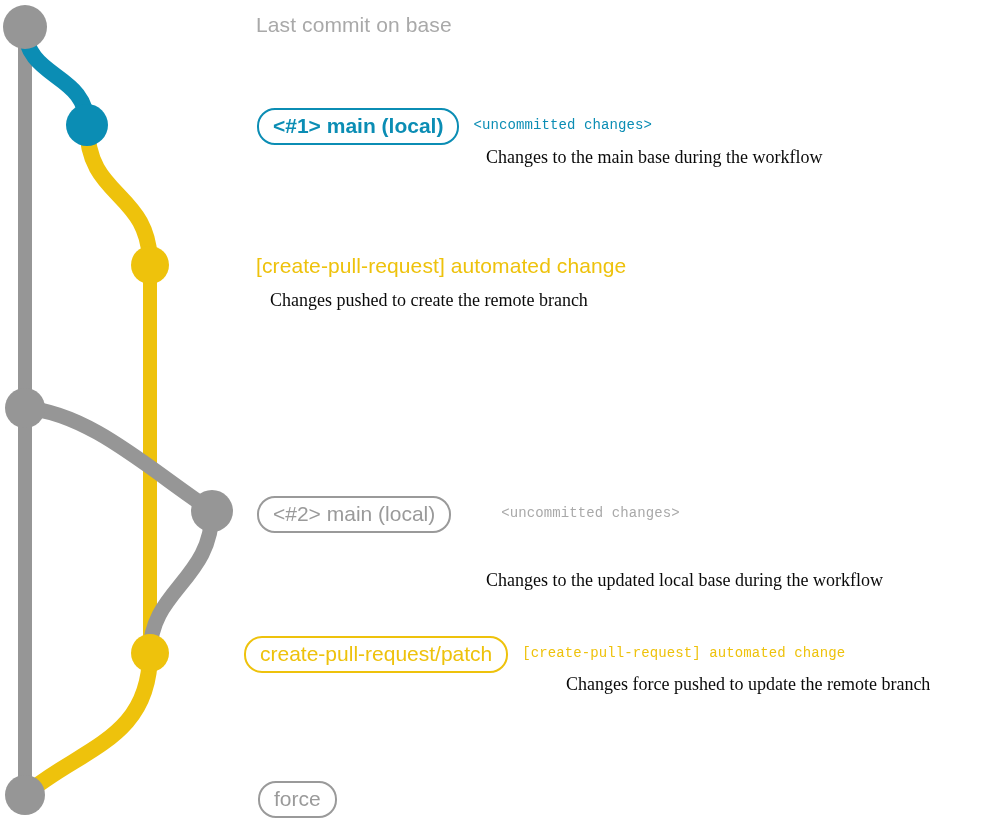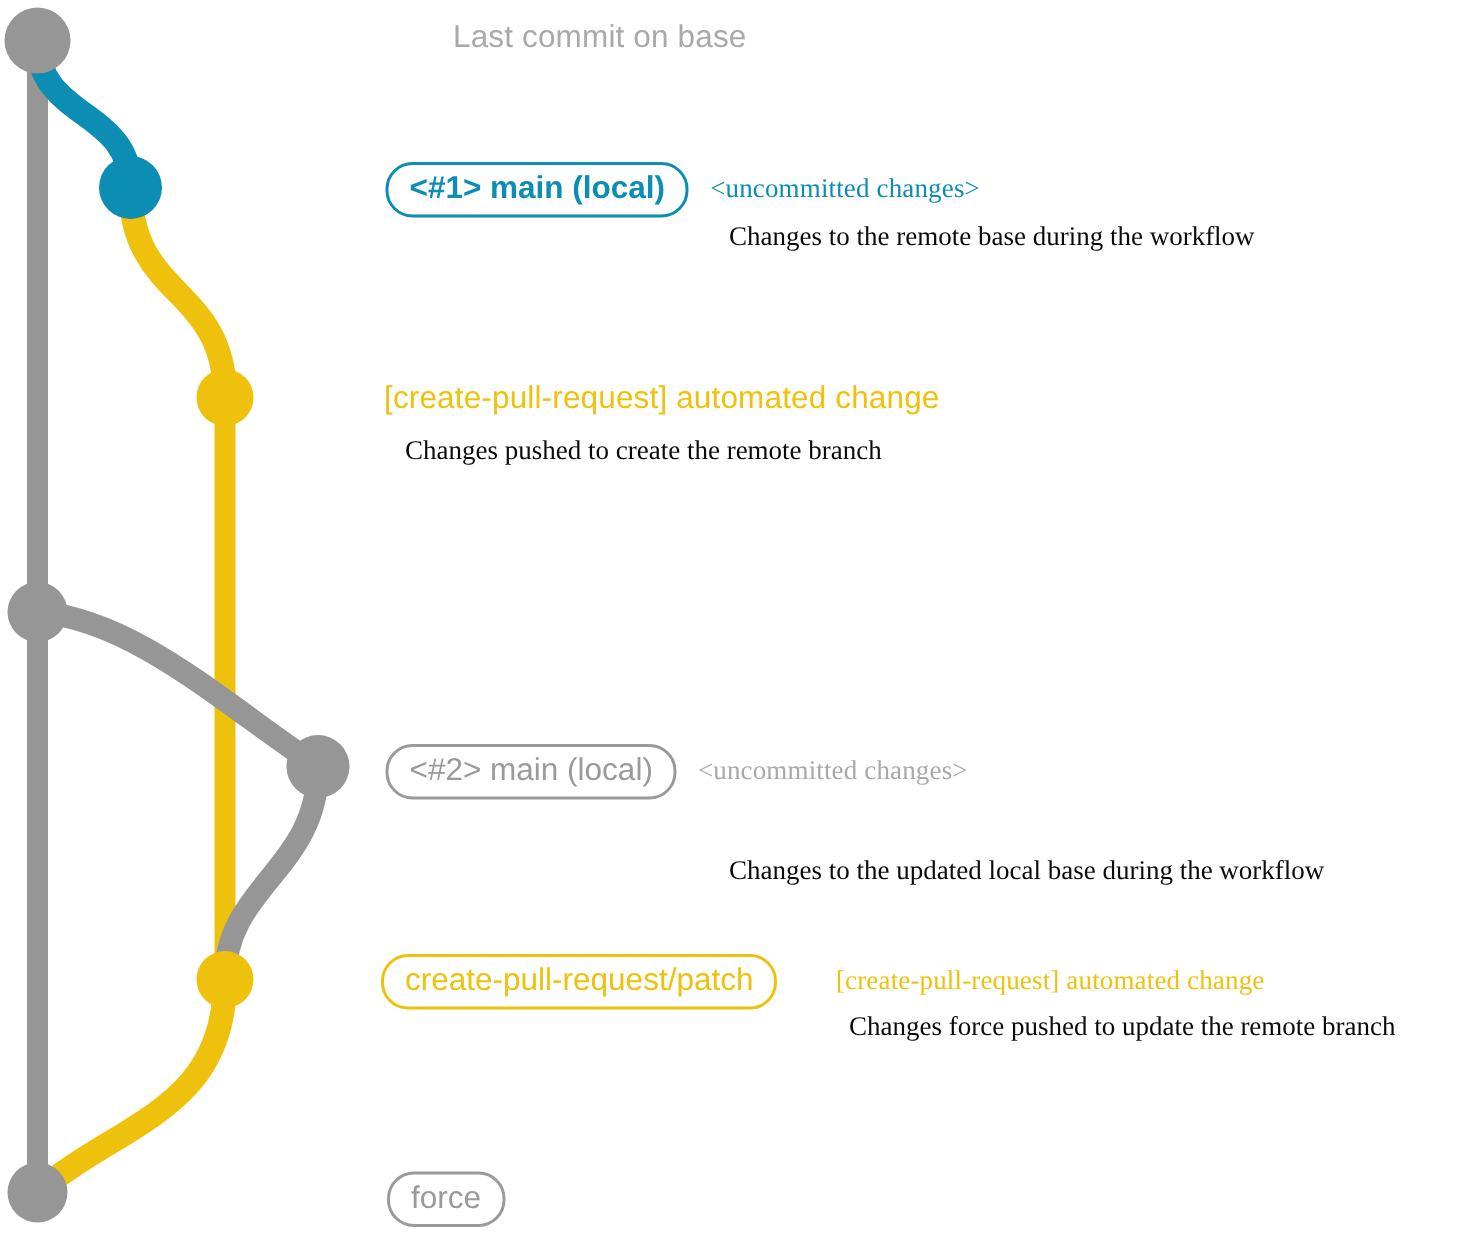--- a/index.html
+++ b/index.html
@@ -32,21 +32,20 @@
     align-items: flex-start;
     white-space: nowrap;
   }
   
   .plain-label {
     font-family: "Liberation Sans", sans-serif;
     font-size: 21px;
     line-height: 25px;
     color: #a9a9a9;
     letter-spacing: 0.1px;
-    margin-left: 46px;
   }
   
   .badge {
     display: inline-block;
     box-sizing: border-box;
     border: 2px solid #9a9a9a;
     border-radius: 18px;
     padding: 4px 14px 5px 14px;
     font-family: "Liberation Sans", sans-serif;
     font-size: 21px;
@@ -63,22 +62,22 @@
   .badge.yellow {
     border-color: #eec20c;
     color: #eec20c;
   }
   .badge.gray {
     border-color: #9a9a9a;
     color: #9a9a9a;
   }
   
   .subject {
-    font-family: Liberation Serif, serif;
-    font-size: 18px;
+    font-family: Liberation Mono, monospace;
+    font-size: 14px;
     line-height: 24px;
     padding-top: 5px;
     margin-left: 14px;
     letter-spacing: 0.1px;
   }
   .subject.teal   { color: #0b8db4; }
   .subject.yellow { color: #eec20c; }
   .subject.gray   { color: #a9a9a9; }
   
   .desc {
@@ -131,33 +130,33 @@
   </svg>
 
   <div class="row" style="left:256px; top:12px;">
     <span class="plain-label">Last commit on base</span>
   </div>
 
   <div class="row" style="left:257px; top:108px;">
     <span class="badge teal">&lt;#1&gt; main (local)</span>
     <span class="subject teal">&lt;uncommitted changes&gt;</span>
   </div>
-  <div class="desc" style="left:486px; top:147px;">Changes to the remote base during the workflow</div>
+  <div class="desc" style="left:486px; top:147px;">Changes to the main base during the workflow</div>
 
   <div class="headline yellow" style="left:256px; top:253px;">[create-pull-request] automated change</div>
   <div class="desc" style="left:270px; top:290px;">Changes pushed to create the remote branch</div>
 
 
-  <div class="row" style="left:257px; top:496px;">
+  <div class="row" style="left:257px; top:496px;gap:36px;">
     <span class="badge gray">&lt;#2&gt; main (local)</span>
     <span class="subject gray">&lt;uncommitted changes&gt;</span>
   </div>
   <div class="desc" style="left:486px; top:534px;margin-top:36px;">Changes to the updated local base during the workflow</div>
 
-  <div class="row" style="left:254px; top:636px;gap:25px;">
+  <div class="row" style="left:244px; top:636px;">
     <span class="badge yellow">create-pull-request/patch</span>
     <span class="subject yellow">[create-pull-request] automated change</span>
   </div>
   <div class="desc" style="left:566px; top:674px;">Changes force pushed to update the remote branch</div>
 
   <div class="row" style="left:258px; top:781px;">
     <span class="badge gray">force</span>
   </div>
 
 </div>

